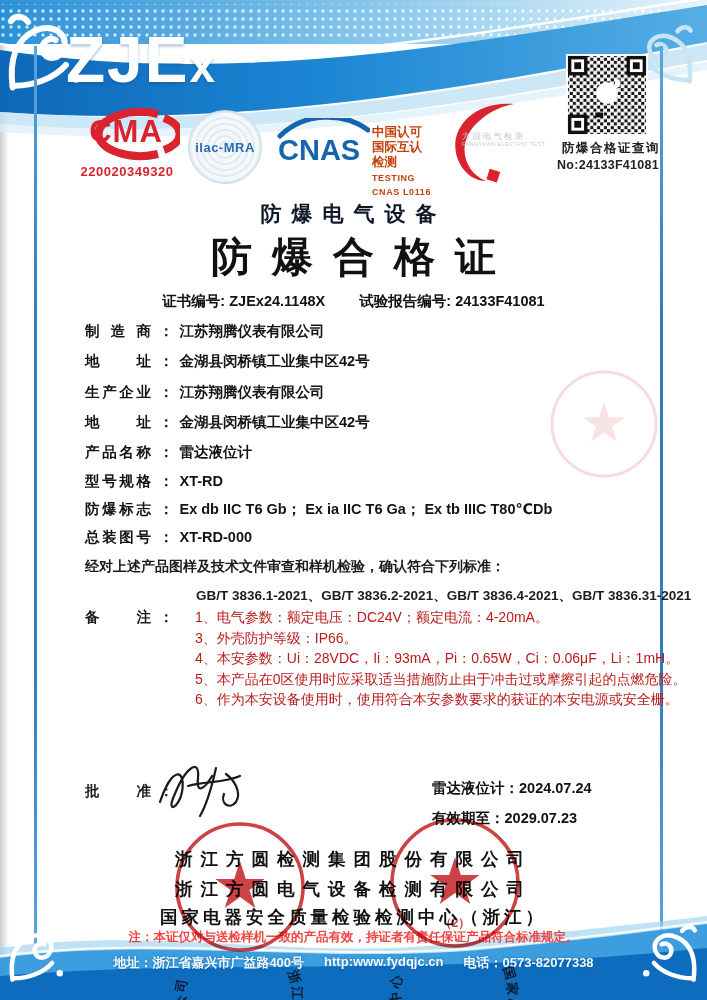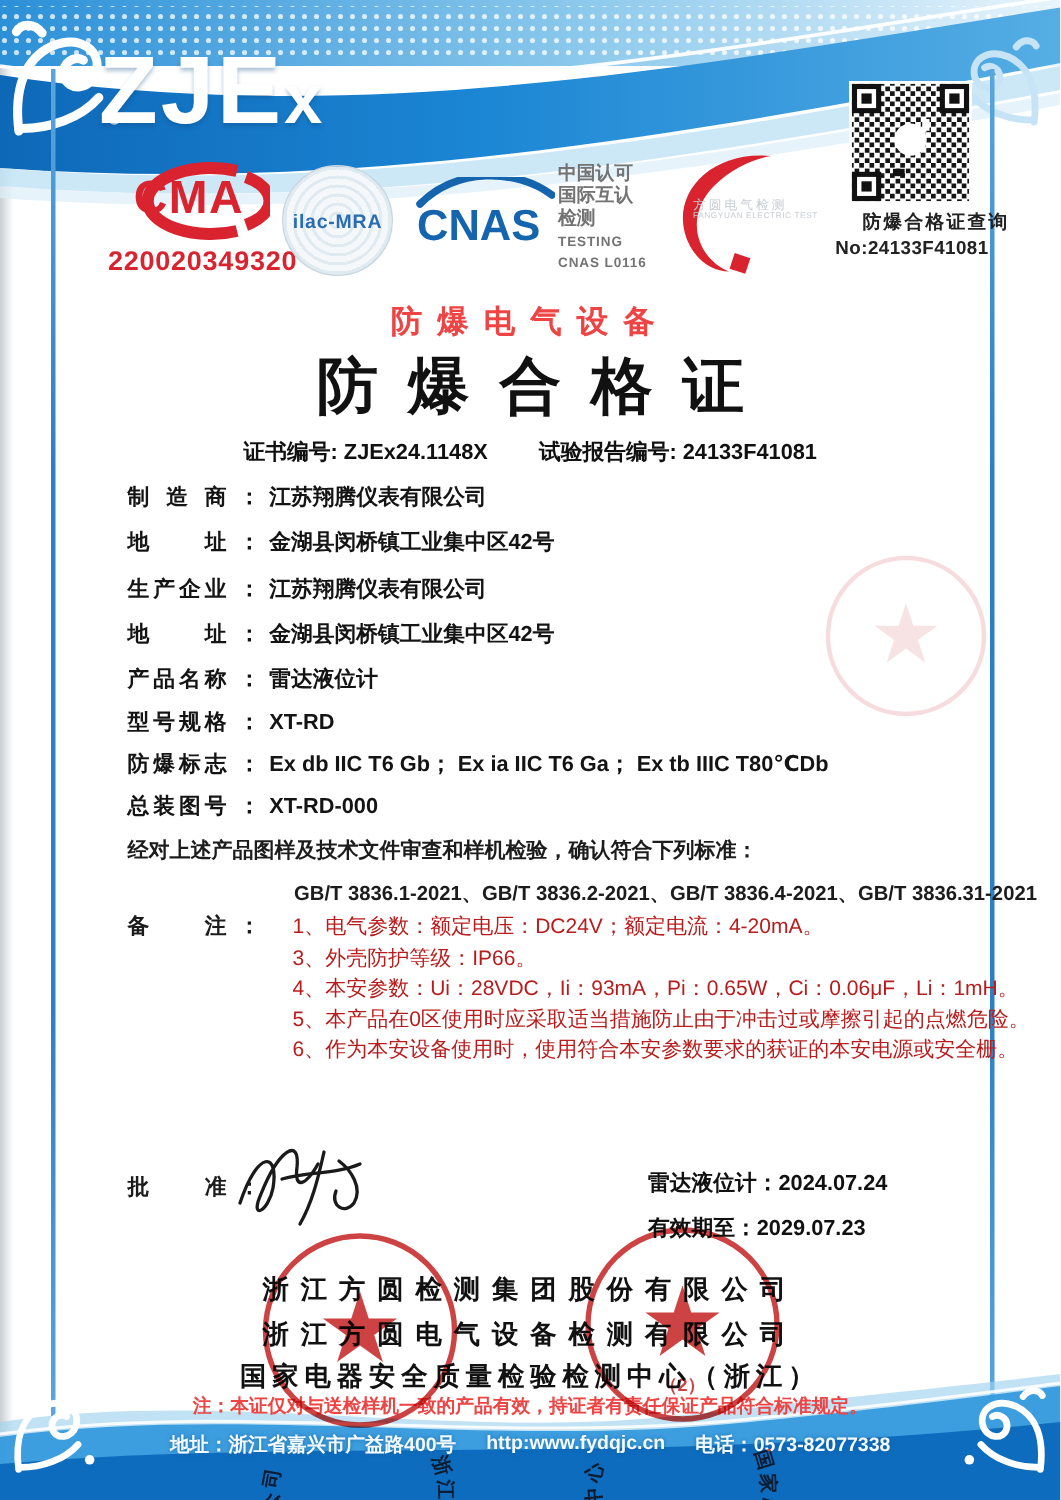--- a/index.html
+++ b/index.html
@@ -21,41 +21,41 @@
   .band-svg{left:0;top:0;}
   .brand{left:66px;top:28px;color:#fff;font-weight:800;letter-spacing:2px;
     font-size:64px;line-height:1;text-shadow:0 2px 3px rgba(8,70,130,.35);}
   .brand .bx{font-size:46px;}
   .fl{color:#fff;}
   .fl.tr{color:#c6e4f6;}
   
   .cma-wrap{left:76px;top:108px;width:100px;text-align:center;}
   .cma-letters{color:#d9232e;font-size:31px;font-weight:900;letter-spacing:1px;line-height:48px;}
   .cma-num{left:72px;top:164px;width:110px;text-align:center;color:#d9232e;
-    font-size:18px;font-weight:700;letter-spacing:.5px;}
+    font-size:13px;font-weight:700;letter-spacing:.5px;}
   .ilac{left:188px;top:110px;width:72px;height:72px;border-radius:50%;
     border:1px solid #c8d6e0;
     background:repeating-radial-gradient(circle at 50% 50%,#f4f8fb 0 4px,#dfeaf1 4px 6px);
     display:flex;align-items:center;justify-content:center;}
   .ilac span{color:#2b6cb3;font-weight:700;font-size:13px;letter-spacing:.5px;}
   .cnas-logo{left:276px;top:118px;}
-  .cnas-text{left:372px;top:108px;font-size:12.5px;line-height:15px;font-weight:600;color:#737373;}
+  .cnas-text{left:372px;top:125px;font-size:12.5px;line-height:15px;font-weight:600;color:#c2410c;}
   .cnas-text .en{font-size:9px;font-weight:800;letter-spacing:.6px;line-height:11px;margin-top:3px;}
   .fy-logo{left:430px;top:96px;}
   .fy-txt{left:462px;top:132px;width:110px;color:#c6ccd2;line-height:8px;}
   .fy-txt .cn{font-size:8.5px;letter-spacing:2px;}
   .fy-txt .en{font-size:5.5px;letter-spacing:.4px;}
   .qr{left:566px;top:54px;}
-  .qr-cap{left:568px;top:140px;width:112px;text-align:center;
+  .qr-cap{left:548px;top:140px;width:112px;text-align:right;
     font-size:12.5px;font-weight:700;letter-spacing:1.5px;color:#222;}
   .qr-num{left:552px;top:158px;width:112px;text-align:center;
     font-size:12.5px;font-weight:600;color:#222;letter-spacing:.3px;}
   
   .subtitle{left:0;top:200px;width:707px;text-align:center;font-size:21px;
-    font-weight:800;letter-spacing:10px;color:#ef4444;}
+    font-weight:800;letter-spacing:10px;color:#0f172a;}
   .main-title{left:0;top:230px;width:707px;text-align:center;font-size:41px;
     font-weight:800;letter-spacing:20px;text-indent:20px;color:#111;}
   .cert-line{left:0;top:292px;width:707px;text-align:center;font-size:14.5px;
     font-weight:700;color:#111;}
   .cert-line .gap{display:inline-block;width:26px;}
   
   .frow{left:85px;font-size:14.5px;font-weight:600;color:#141414;white-space:nowrap;}
   .jlabel{display:inline-block;width:66px;text-align:justify;text-align-last:justify;}
   .fcolon{display:inline-block;margin:0 6px 0 8px;}
   .statement{left:85px;top:558px;font-size:14px;font-weight:600;}

